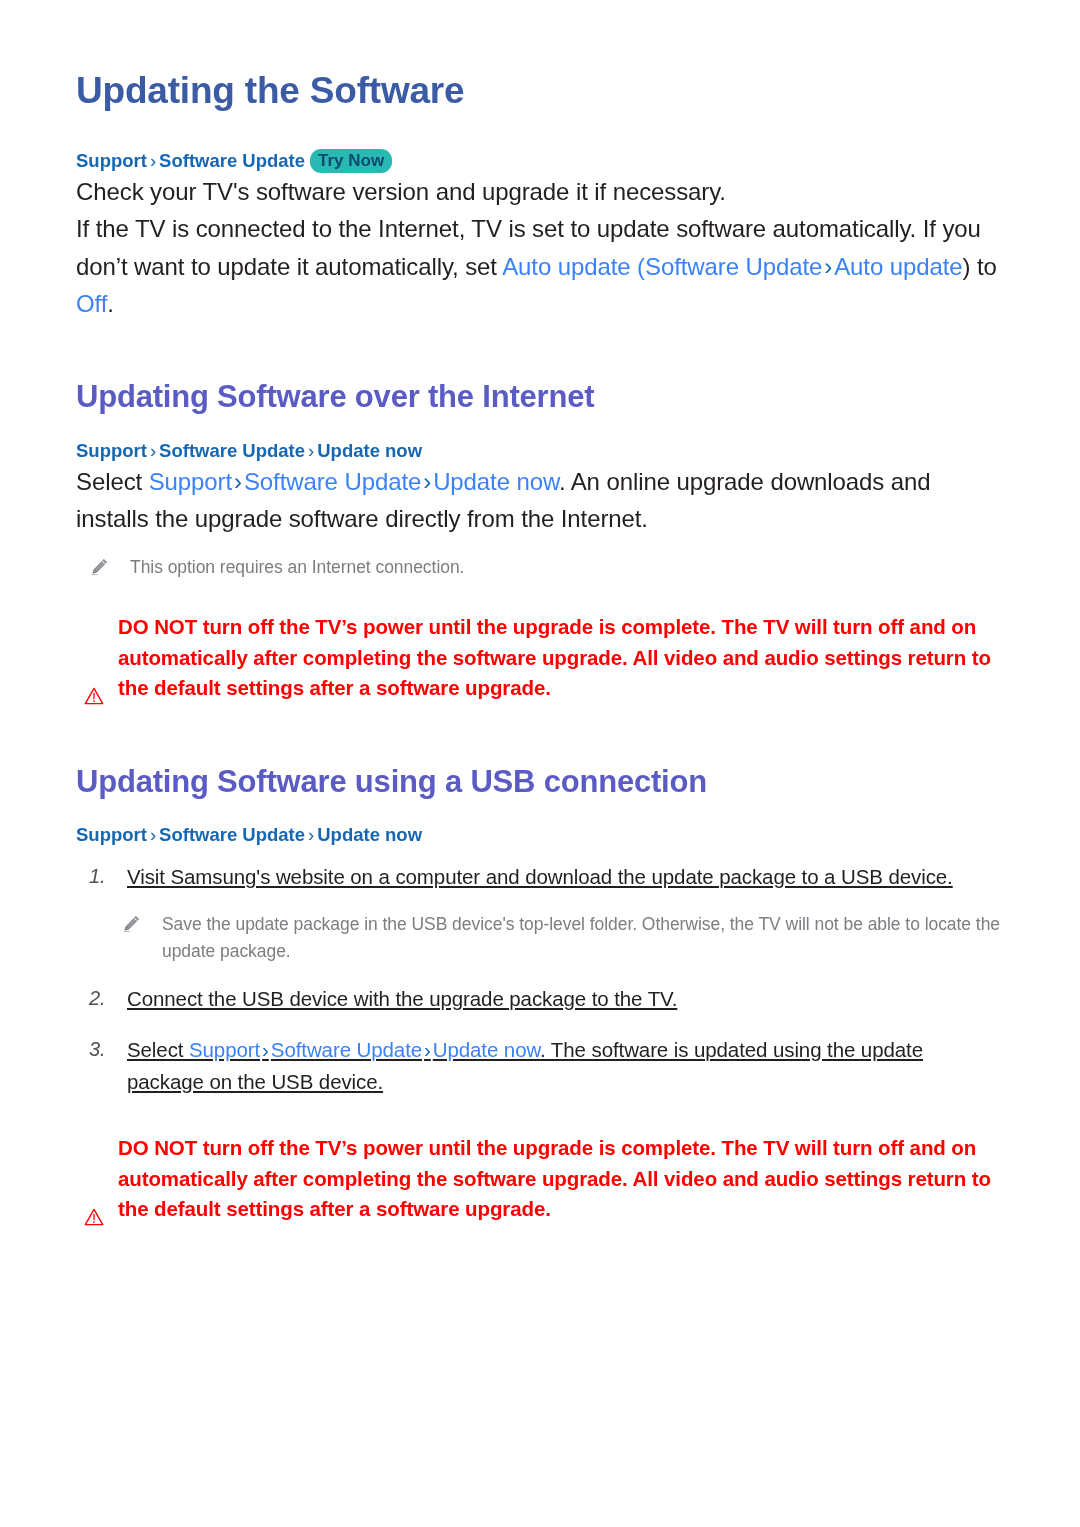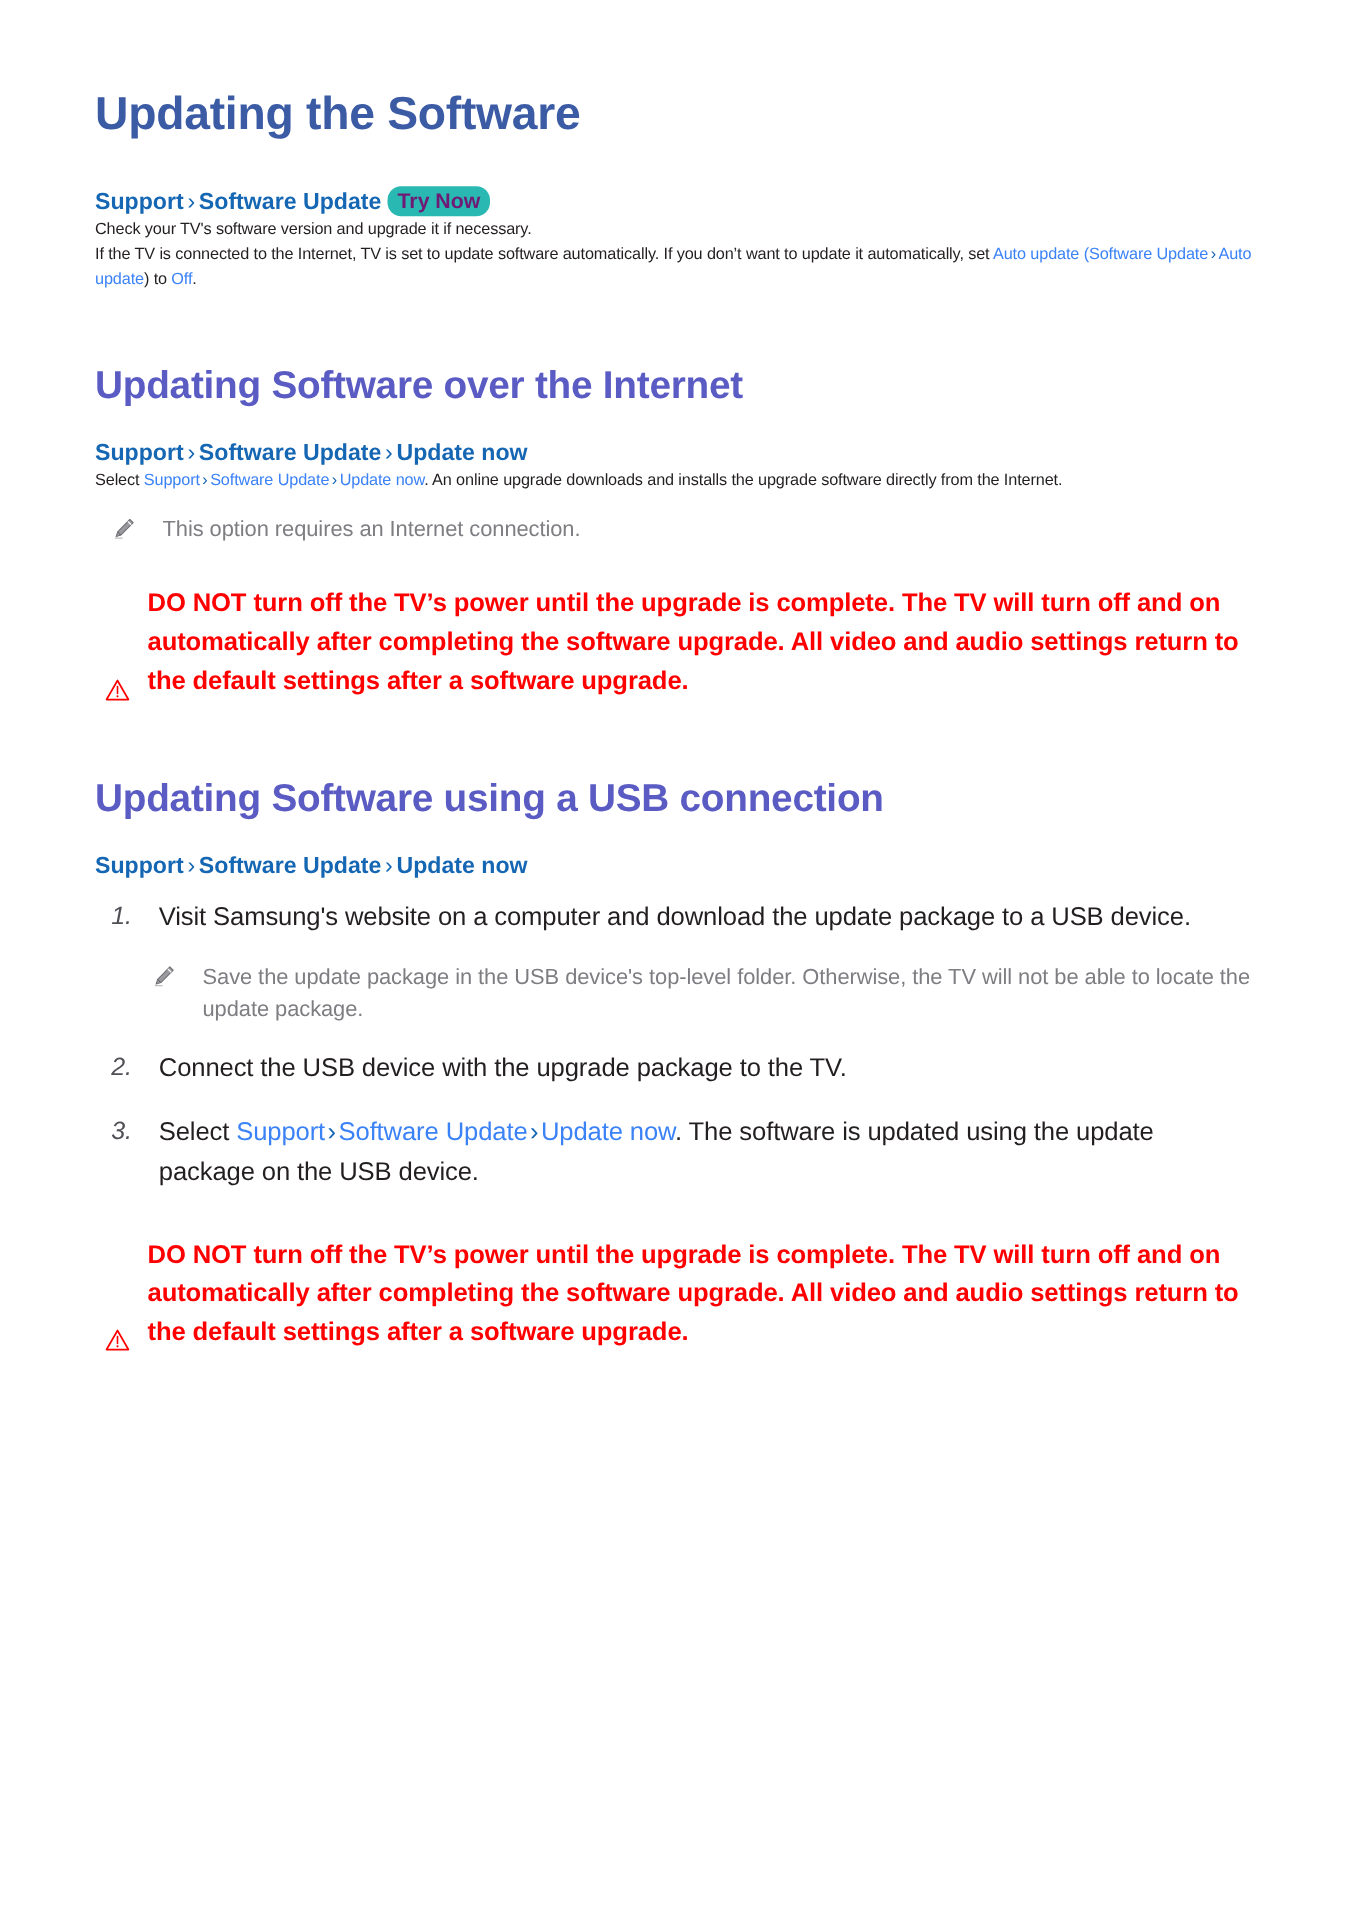--- a/index.html
+++ b/index.html
@@ -67,33 +67,33 @@
 
   .breadcrumb .sep {
     font-weight: normal;
     padding: 0 3px;
     color: #1667b3;
   }
 
   .try-now-badge {
     display: inline-block;
     background: #29b8b2;
-    color: #701a75;
+    color: #0c4a6e;
     font-size: 17px;
     font-weight: bold;
     border-radius: 11px;
     padding: 1px 8px 2px 8px;
     margin-left: 5px;
     vertical-align: 1px;
     line-height: 1.25;
   }
 
   
   p.body-text {
-    font-size: 13px;
+    font-size: 24px;
     color: #231f20;
     line-height: 1.56;
     margin: 0;
     letter-spacing: -0.1px;
   }
   .p-check  { margin-top: 16px; }
   .p-auto   { margin-top: 22px; }
   .p-select { margin-top: 15px; }
 
   .kw {
@@ -169,21 +169,21 @@
     position: absolute;
     left: 13px;
     top: 0;
     font-style: italic;
     color: #4f4f55;
     font-size: 20px;
   }
   .step-1 { margin-top: 14px; }
   .step-2 { margin-top: 19px; }
   .step-3 { margin-top: 19px; }
-  .step-text { display: block; }
+  .step-text { display: block; text-decoration: underline; }
 </style>
 </head>
 <body>
 
 <div class="page">
   <div class="content">
 
     <h1 class="doc-title">Updating the Software</h1>
 
     <div class="breadcrumb bc-main">

